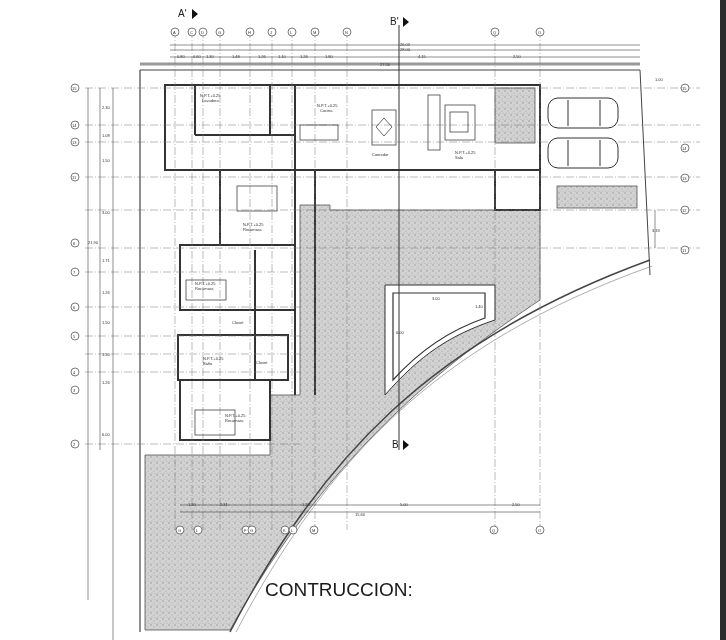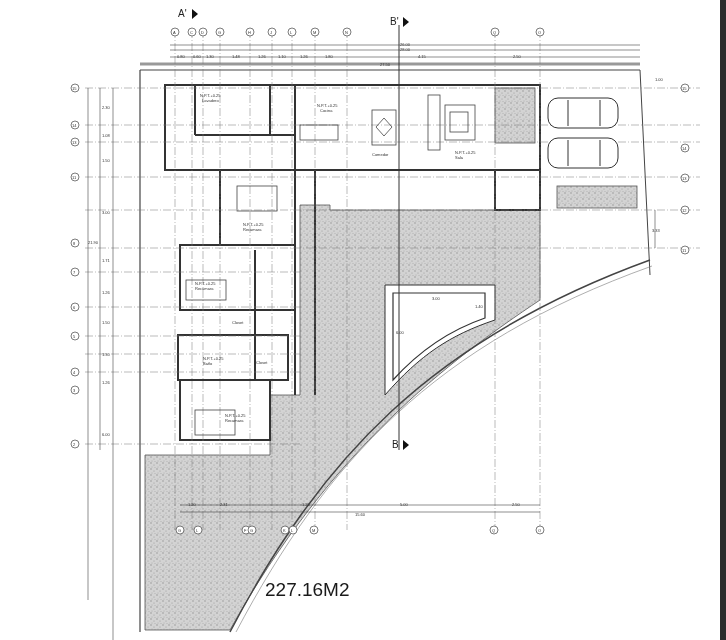--- a/index.html
+++ b/index.html
@@ -279,16 +279,16 @@
 <div class="tiny" style="left:225px;top:413px;">N.P.T.+0.25</div>
 <div class="tiny" style="left:225px;top:418px;">Recamara</div>
 <div class="tiny" style="left:232px;top:320px;">Closet</div>
 <div class="tiny" style="left:256px;top:360px;">Closet</div>
 
 <div class="tiny" style="left:432px;top:296px;">3.00</div>
 <div class="tiny" style="left:475px;top:304px;">1.40</div>
 <div class="tiny" style="left:396px;top:330px;">6.00</div>
 
 <div class="title">
-  <div>227.16M2</div>
+  <div>CONTRUCCION:</div>
 </div>
 
 </div>
 
 </body></html>

